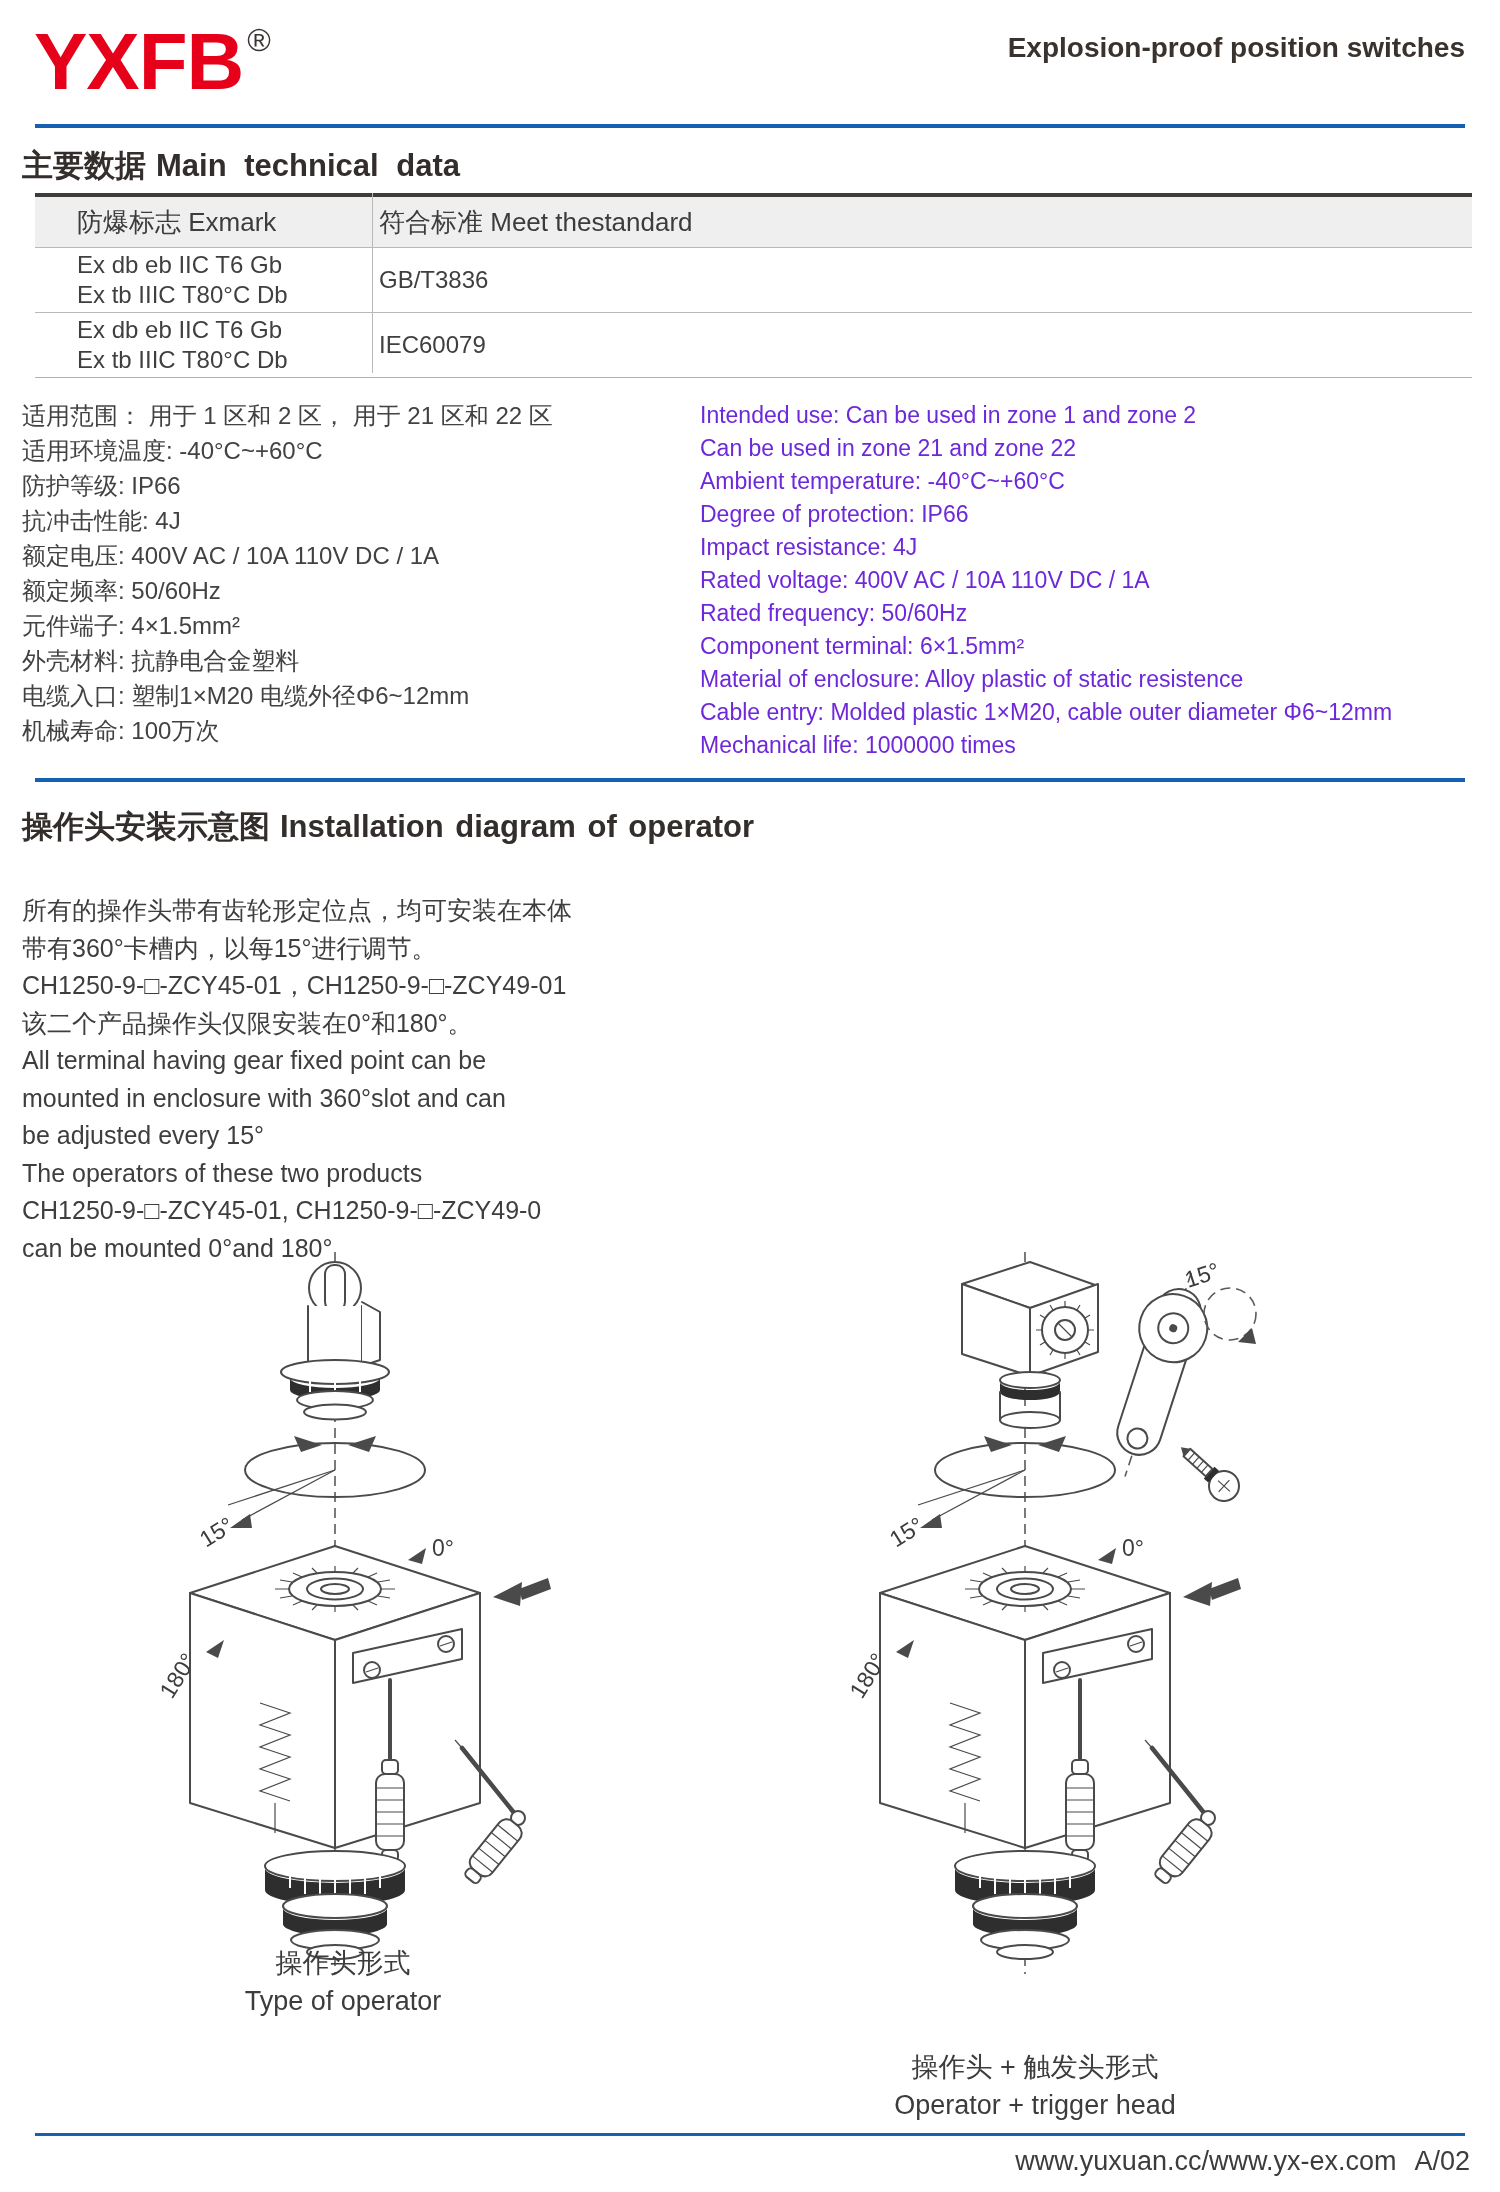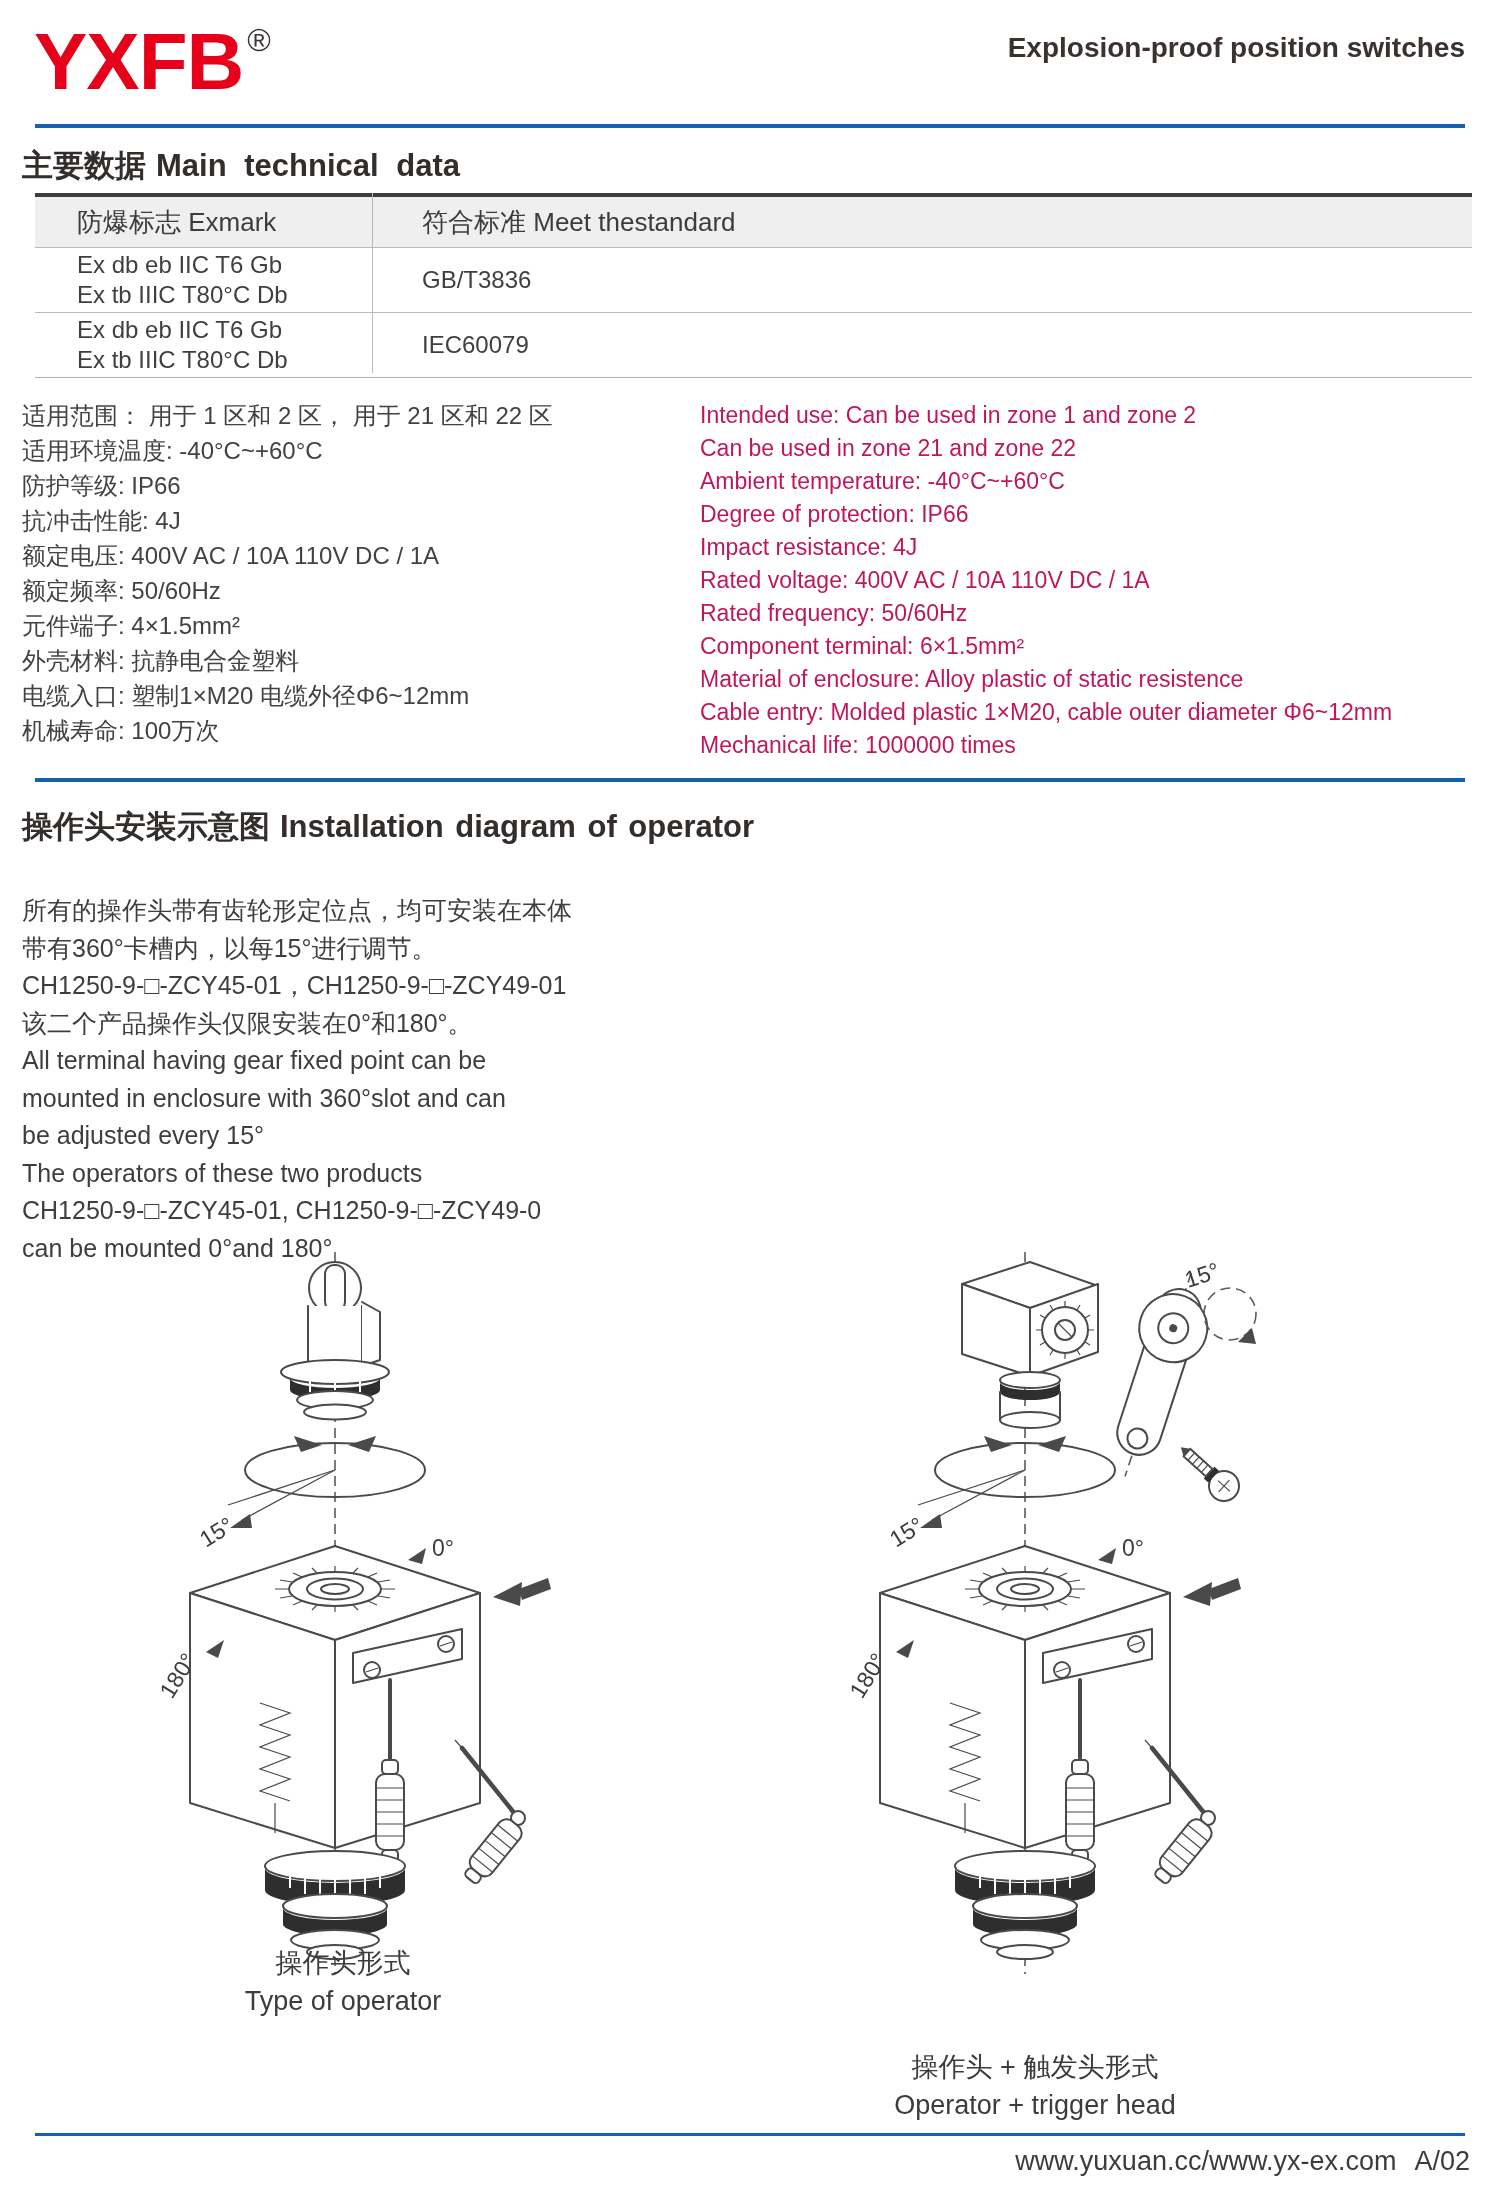--- a/index.html
+++ b/index.html
@@ -17,26 +17,26 @@
 
   
   .sec-title{left:22px;font-size:31px;font-weight:bold;color:#332e2b;}
   .sec-title .en{word-spacing:9px;margin-left:10px;}
 
   
   .dtable{left:35px;top:193px;width:1437px;border-top:4px solid #3f3c39;border-bottom:1px solid #b3b3b3;}
   .thead{height:50px;background:#efefef;display:flex;align-items:center;font-size:26px;color:#3c3c3c;}
   .trow{height:64px;display:flex;align-items:center;border-top:1px solid #b9b9b9;font-size:24px;}
   .c1{width:337px;padding-left:42px;box-sizing:border-box;line-height:30px;}
-  .c2{flex:1;padding-left:34px;margin-left:16px;}
+  .c2{flex:1;padding-left:7px;}
   .vdiv{left:372px;top:193px;width:1px;height:180px;background:#b9b9b9;}
 
   
   .specs-cn{left:22px;top:398px;font-size:24px;line-height:35px;color:#424242;}
-  .specs-en{left:700px;top:399px;font-size:23px;line-height:33px;color:#be185d;}
+  .specs-en{left:700px;top:399px;font-size:23px;line-height:33px;color:#6d28d9;}
 
   
   .para{left:22px;top:892px;font-size:25px;line-height:37.5px;color:#3e3e3e;}
 
   
   .caption{text-align:center;font-size:27px;color:#3c3c3c;line-height:38px;}
 
   
   .footer-text{right:30px;top:2146px;font-size:27px;color:#3c3c3c;}
   .footer-text .pg{margin-left:18px;}

